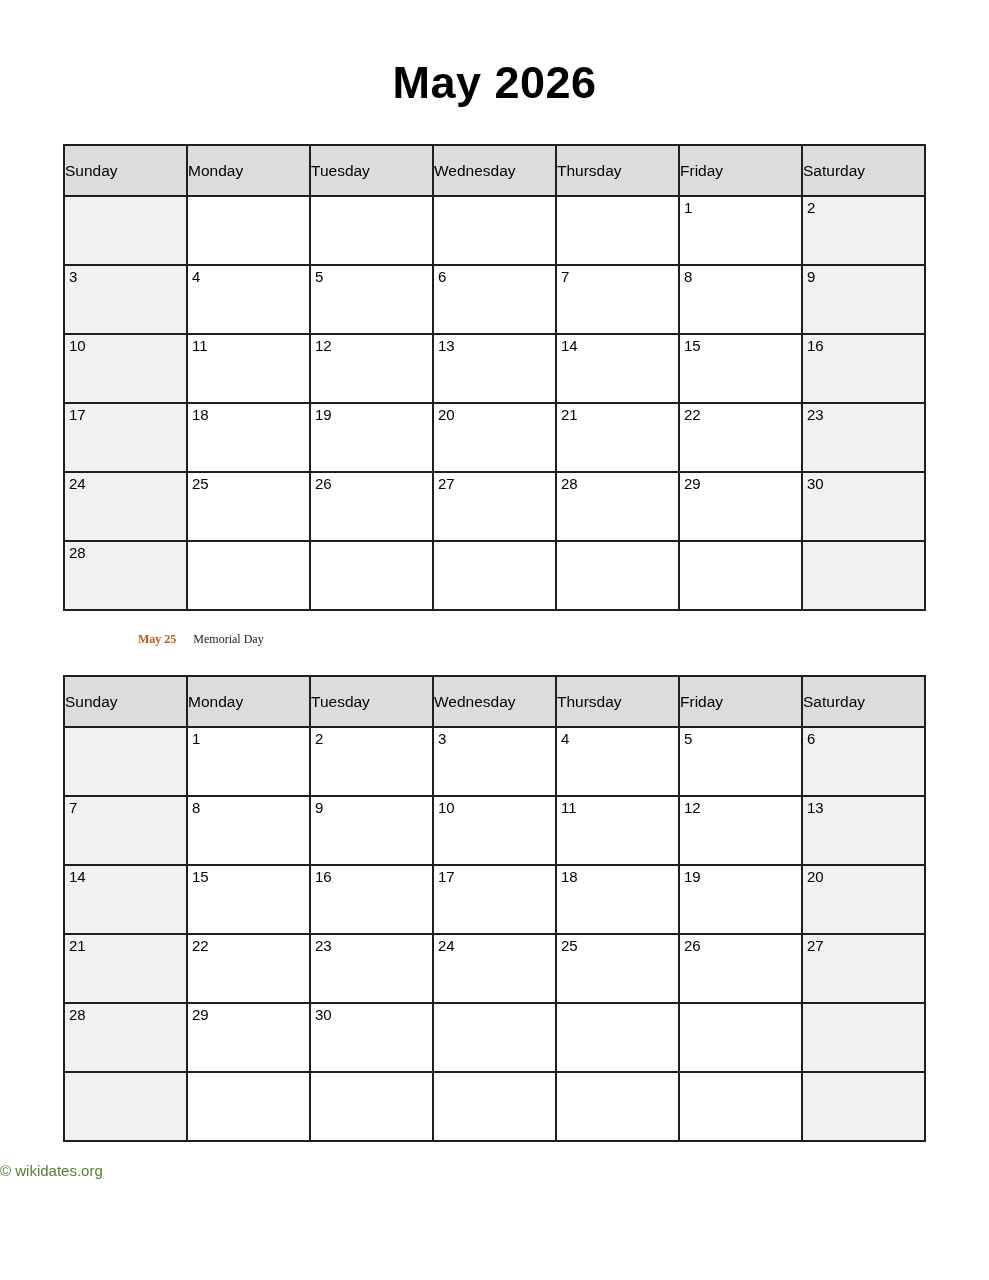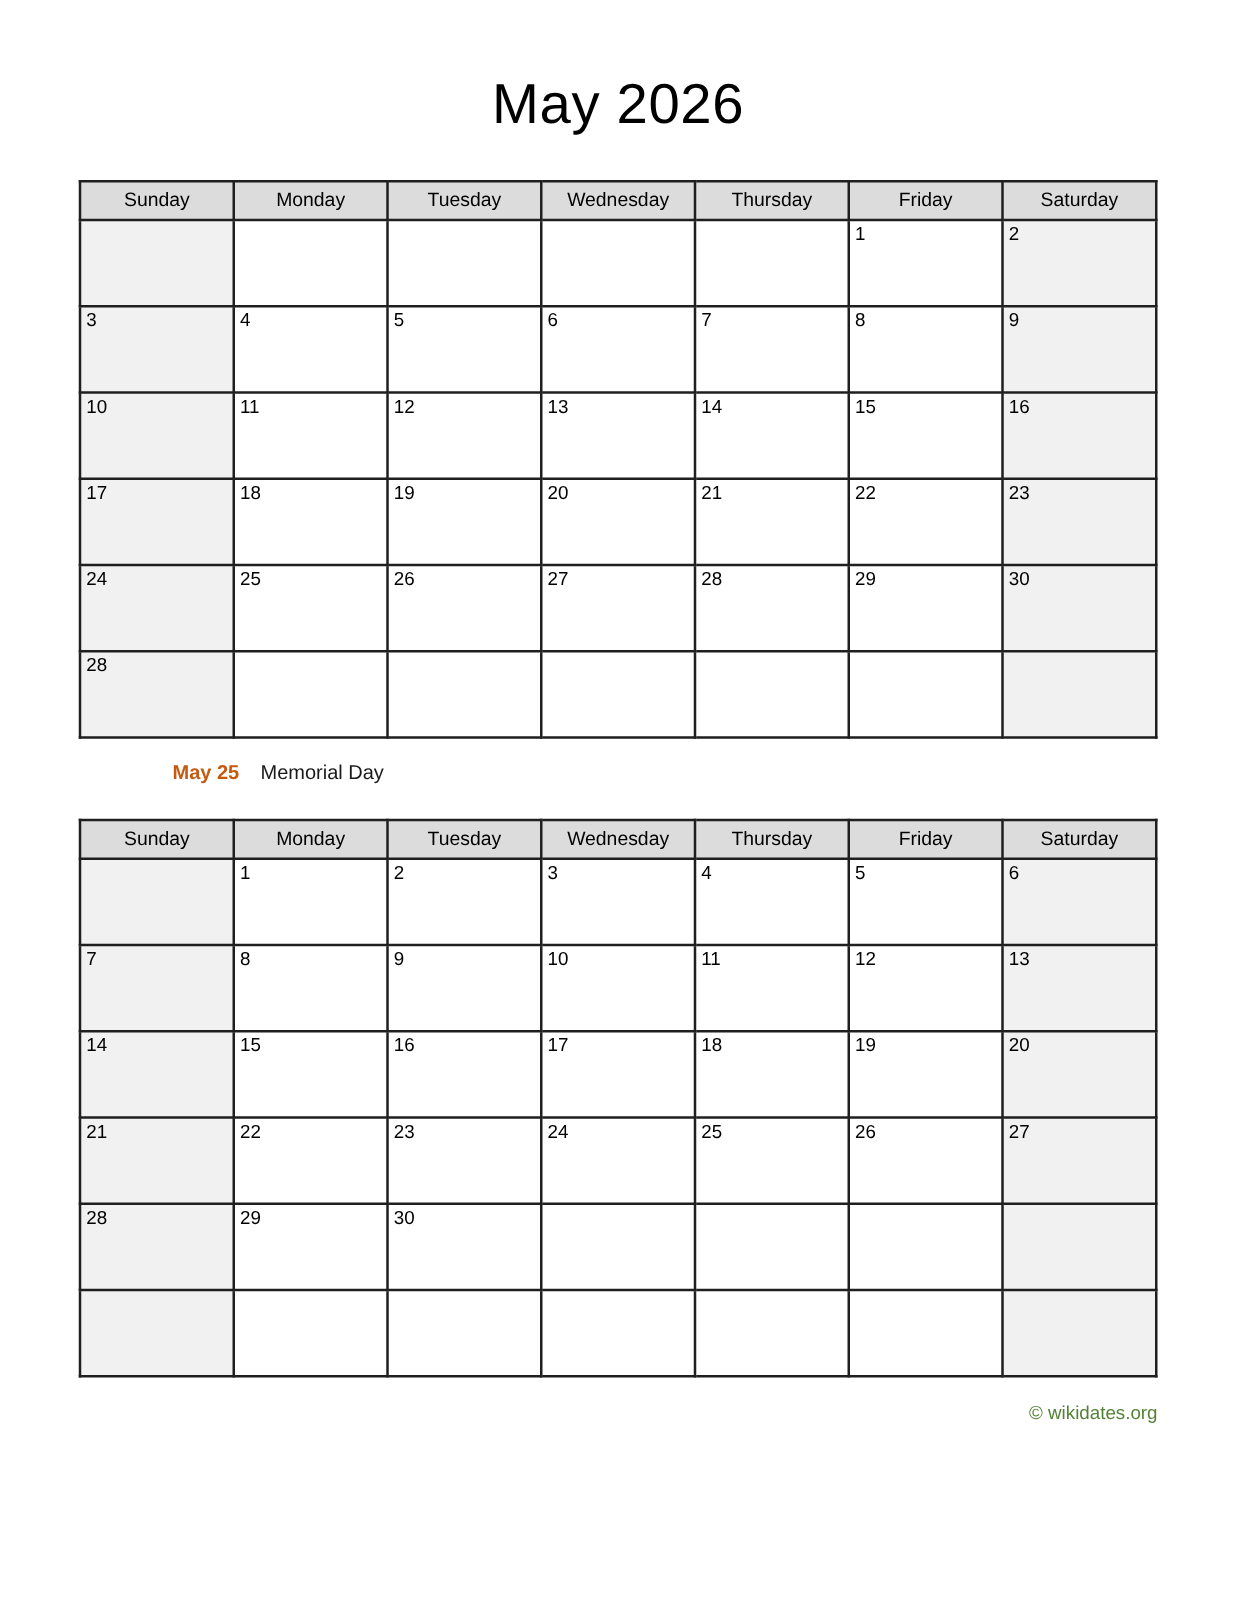--- a/index.html
+++ b/index.html
@@ -13,77 +13,77 @@
     color: #000000;
   }
   .page {
     width: 989px;
     height: 1280px;
     position: relative;
   }
   .month-title {
     text-align: center;
     font-size: 45px;
-    font-weight: 400;
+    font-weight: 700;
     line-height: 52px;
     margin: 0;
     color: #000000;
     letter-spacing: 0.5px;
   }
   .month-0 .month-title { padding-top: 57px; }
   .month-1 .month-title { padding-top: 28px; }
   table.calendar {
     border-collapse: collapse;
     table-layout: fixed;
     width: 863px;
     margin: 0 auto;
   }
   .month-0 table.calendar { margin-top: 35px; }
   .month-1 table.calendar { margin-top: 28px; }
   table.calendar th {
     height: 19px;
     background: var(--header-bg, #dcdcdc);
     font-weight: 400;
     font-size: 15.5px;
-    text-align: center;
-    padding: 5px 0;
+    text-align: left;
+    padding: 15px 0;
     border: 2px solid var(--border-color, #1f1f1f);
   }
   table.calendar td {
     height: 66px;
     vertical-align: top;
     text-align: left;
     font-size: 15px;
     padding: 1px 0 0 4px;
     border: 2px solid var(--border-color, #1f1f1f);
     background: #ffffff;
   }
   table.calendar td.weekend {
     background: var(--weekend-bg, #f1f1f1);
   }
   .day-number {
     display: inline-block;
     line-height: 19px;
   }
   .holiday-note {
     margin: 20px 0 0 138px;
-    font-size: 16px;
+    font-size: 12px;
     line-height: 16px;
+    font-family: Liberation Serif, serif;
   }
   .holiday-date {
     color: var(--holiday-color, #c55a11);
     font-weight: 700;
     margin-right: 17px;
   }
   .holiday-name {
     color: #1a1a1a;
     font-weight: 400;
   }
   .footer {
-    text-align: right;
     margin: 20px 63px 0 0;
     font-size: 15px;
   }
   .copyright {
     color: var(--footer-color, #538135);
     cursor: pointer;
   }
 </style>
 </head>
 <body>

